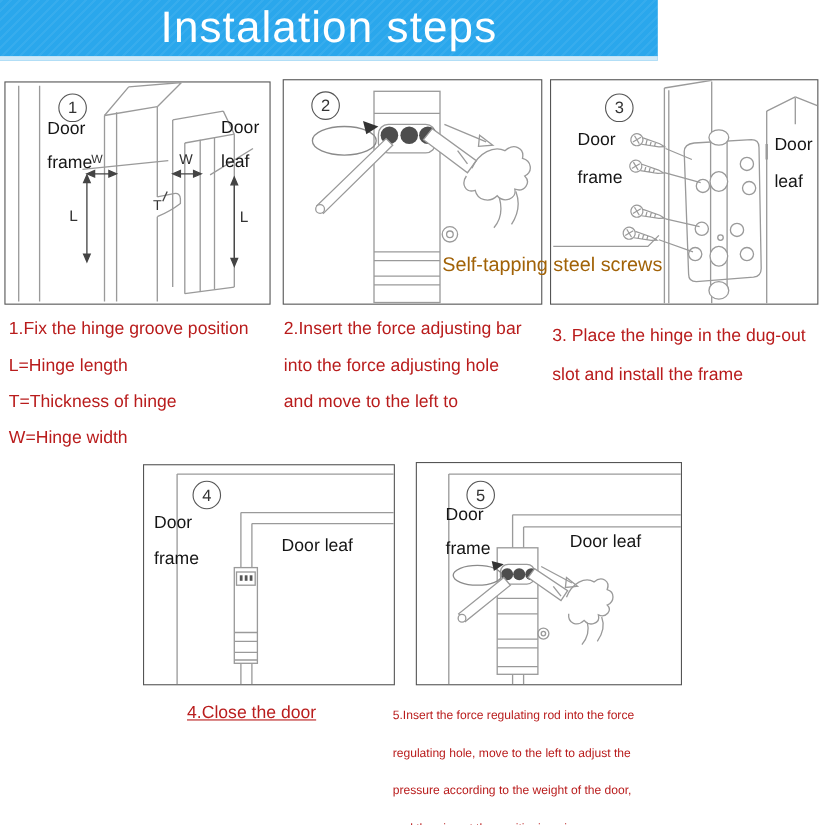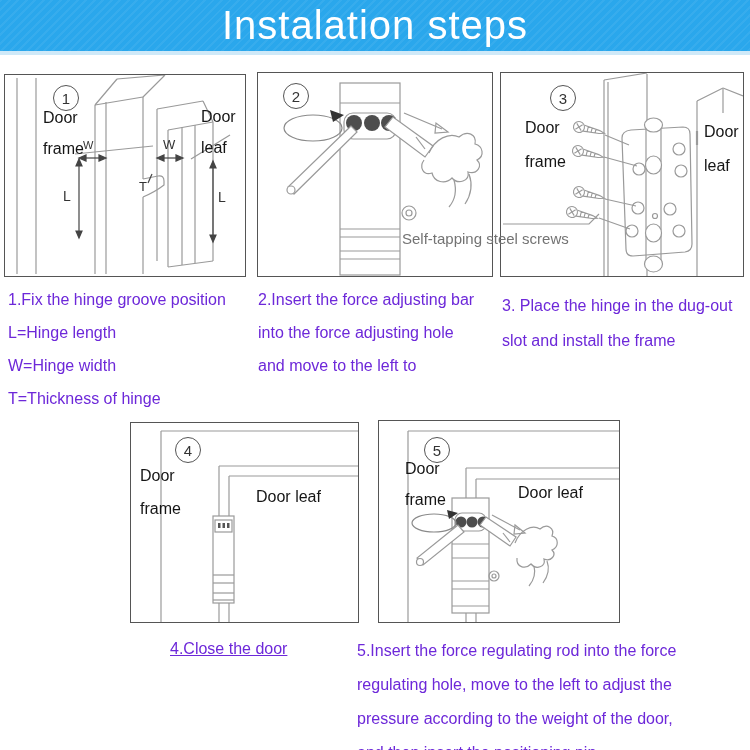--- a/index.html
+++ b/index.html
@@ -1,37 +1,37 @@
 <!DOCTYPE html>
 <html><head>
 <meta charset="utf-8">
 <style>
   html,body{margin:0;padding:0;background:#fff;}
   .page{position:relative;width:750px;height:750px;background:#fff;overflow:hidden;
         font-family:"Liberation Sans",sans-serif;color:#111;}
-  .banner{position:absolute;left:0;top:0;width:750px;height:51px;
+  .banner{position:absolute;left:0;top:0;width:598px;height:51px;
           background:#2aa7ec;
           background-image:repeating-linear-gradient(135deg,rgba(255,255,255,0.06) 0 2px,rgba(0,0,0,0) 2px 6px);
           border-bottom:4px solid #cfe9f8;
           display:flex;align-items:center;justify-content:center;}
   .banner h1{margin:0;font-size:40px;font-weight:400;color:#fff;letter-spacing:1px;}
   .panel{position:absolute;border:1px solid #555;background:#fff;box-sizing:border-box;}
   .panel svg{position:absolute;left:0;top:0;}
   .badge{position:absolute;width:24px;height:24px;border:1.5px solid #555;border-radius:50%;
          background:#fff;display:flex;align-items:center;justify-content:center;
          font-size:15px;color:#333;z-index:3;}
   .lbl{position:absolute;font-size:16px;line-height:31px;color:#151515;z-index:3;}
   .nowrap{white-space:nowrap;}
   .dim{position:absolute;color:#333;z-index:3;}
-  .cap{position:absolute;font-size:16px;color:#6d28d9;z-index:3;}
+  .cap{position:absolute;font-size:16px;color:#b91c1c;z-index:3;}
   .cap div{white-space:nowrap;}
   .cap.lh33 div{line-height:33px;}
   .cap.lh35 div{line-height:35px;}
-  .cap.lh34 div{line-height:34px;font-size:16px;}
-  .annotation{position:absolute;font-size:15px;color:#737373;white-space:nowrap;z-index:4;}
+  .cap.lh34 div{line-height:34px;font-size:11px;}
+  .annotation{position:absolute;font-size:18px;color:#a16207;white-space:nowrap;z-index:4;}
 </style>
 </head>
 <body>
 
 <div class="page">
 
   <header class="banner">
     <h1>Instalation steps</h1>
   </header>
 
@@ -274,22 +274,22 @@
     </div>
     <div class="lbl" style="left:26px;top:32px;width:54px;line-height:31px;">Door frame</div>
     <div class="lbl nowrap" style="left:139px;top:56px;">Door leaf</div>
   </section>
 
   <div class="annotation" style="left:402px;top:230px;">Self-tapping steel screws</div>
 
   <div class="cap lh33" style="left:8px;top:283px;">
     <div>1.Fix the hinge groove position</div>
     <div>L=Hinge length</div>
+    <div>T=Thickness of hinge</div>
     <div>W=Hinge width</div>
-    <div>T=Thickness of hinge</div>
   </div>
 
   <div class="cap lh33" style="left:258px;top:283px;">
     <div>2.Insert the force adjusting bar</div>
     <div>into the force adjusting hole</div>
     <div>and move to the left to</div>
   </div>
 
   <div class="cap lh35" style="left:502px;top:288px;">
     <div>3. Place the hinge in the dug-out</div>

